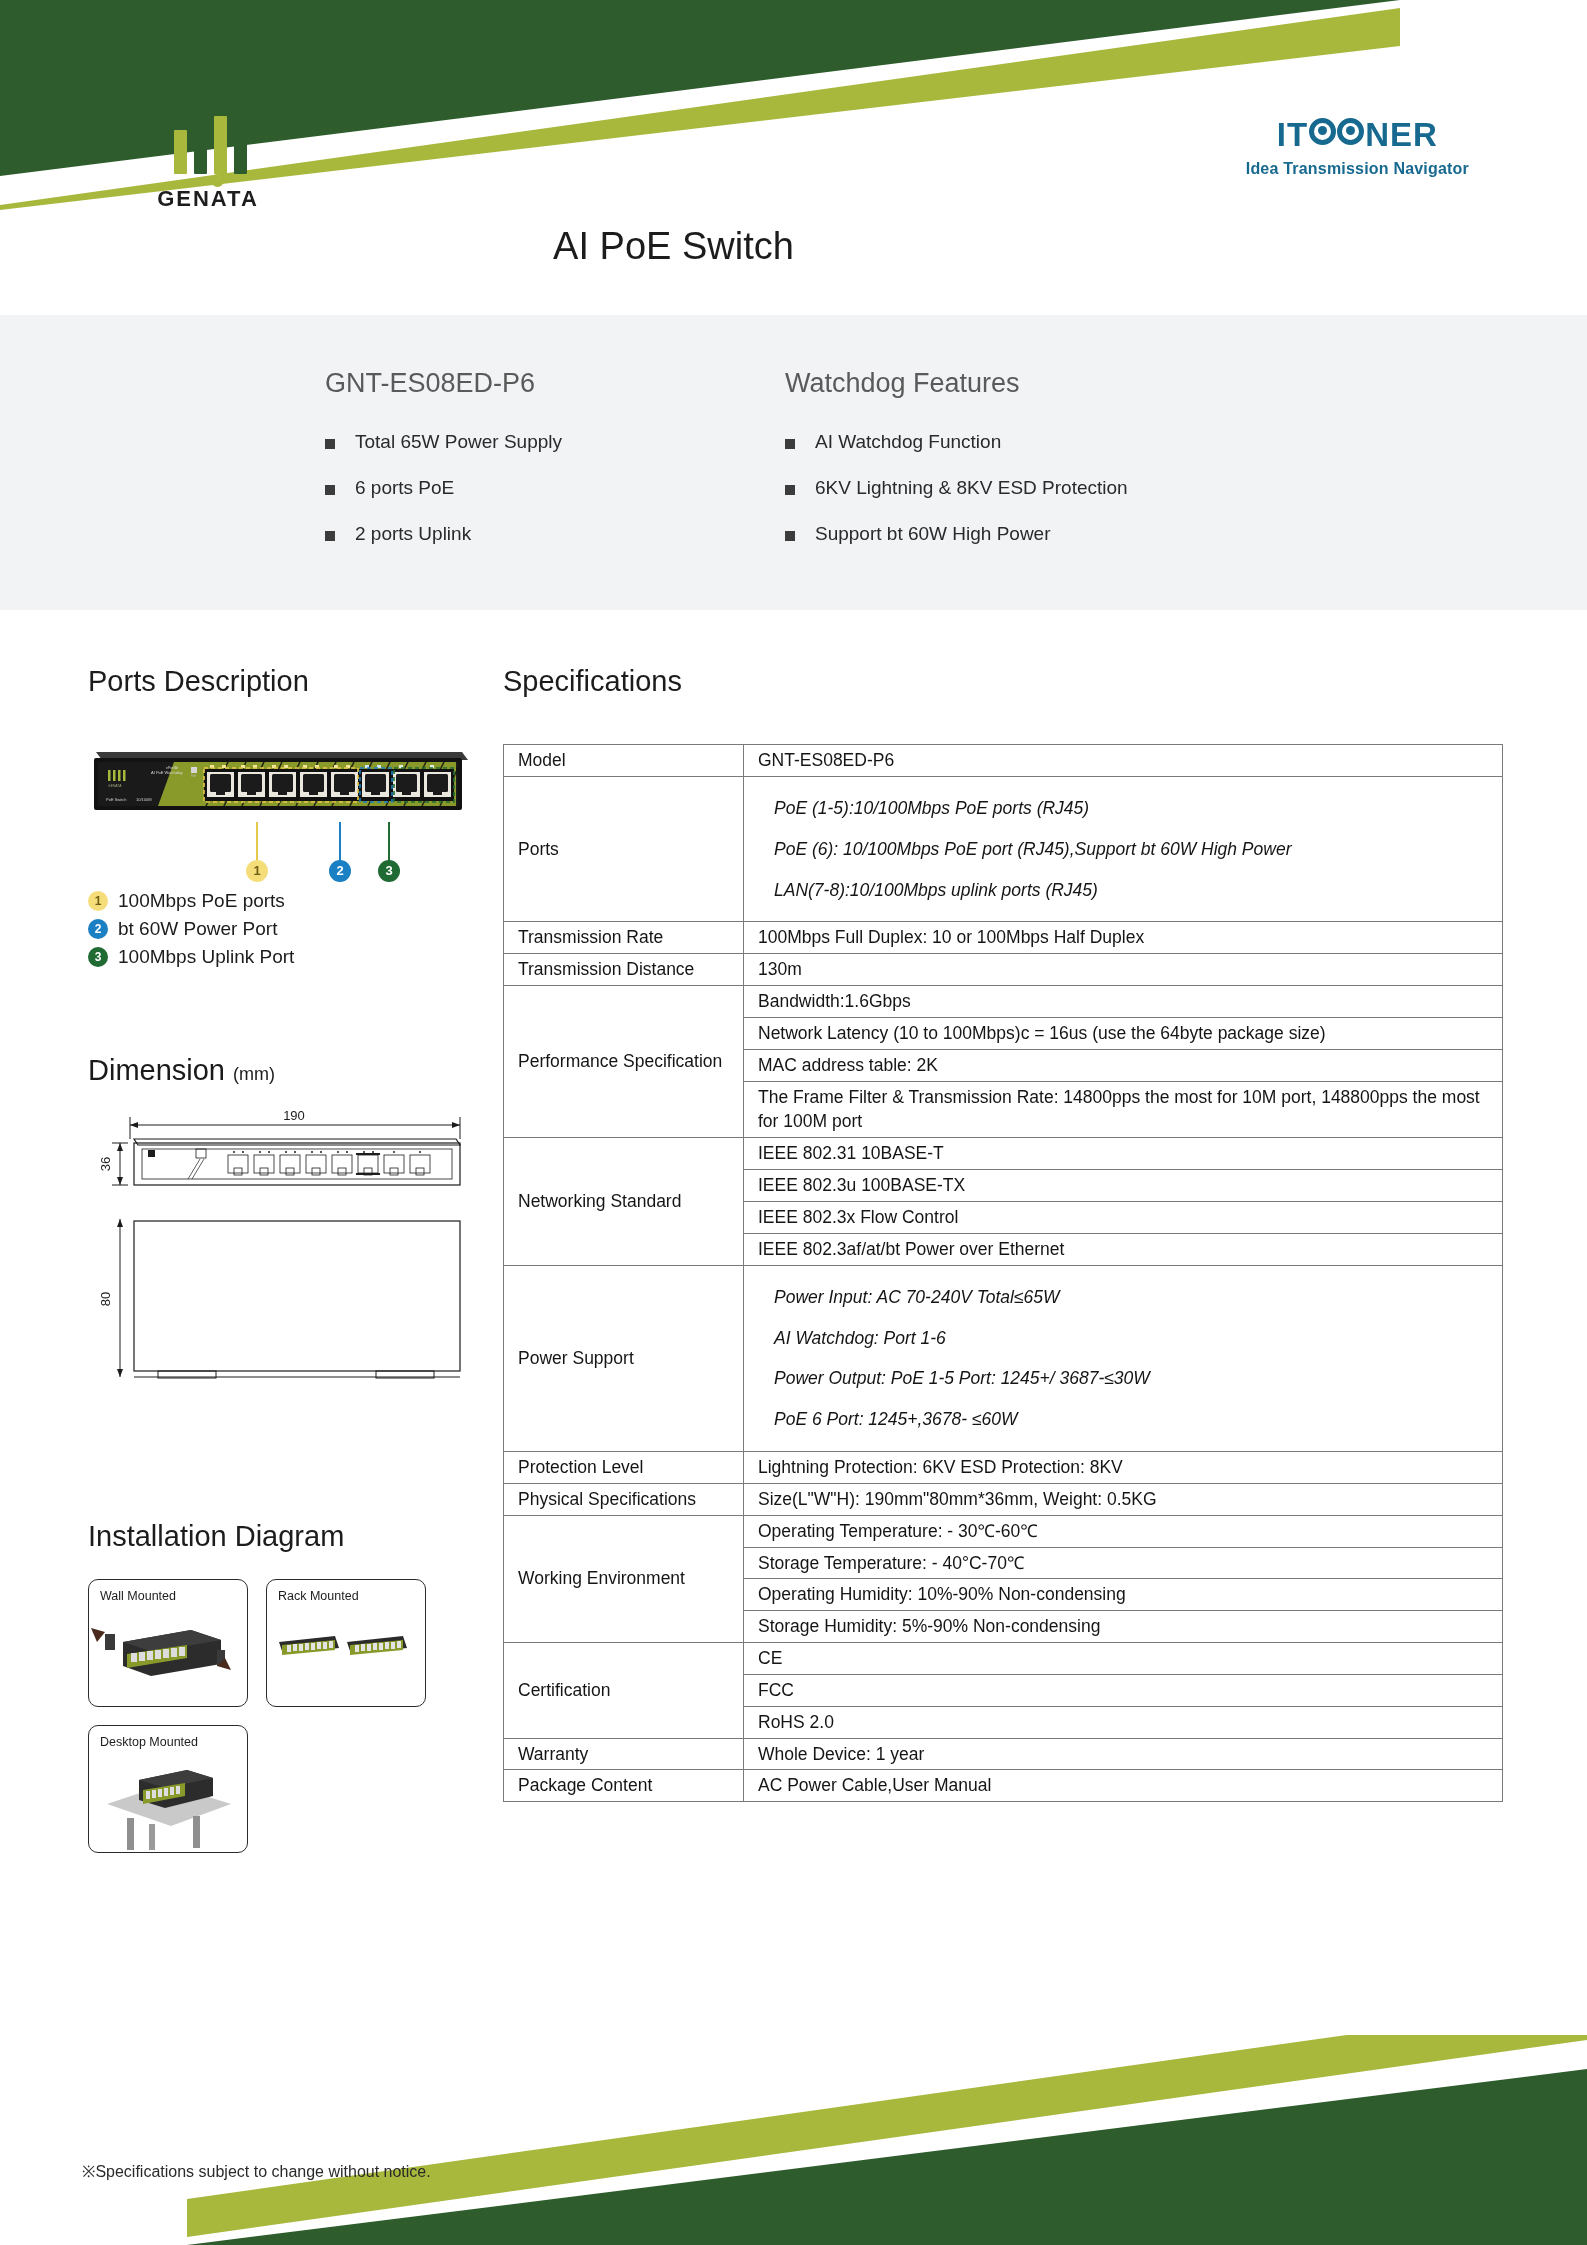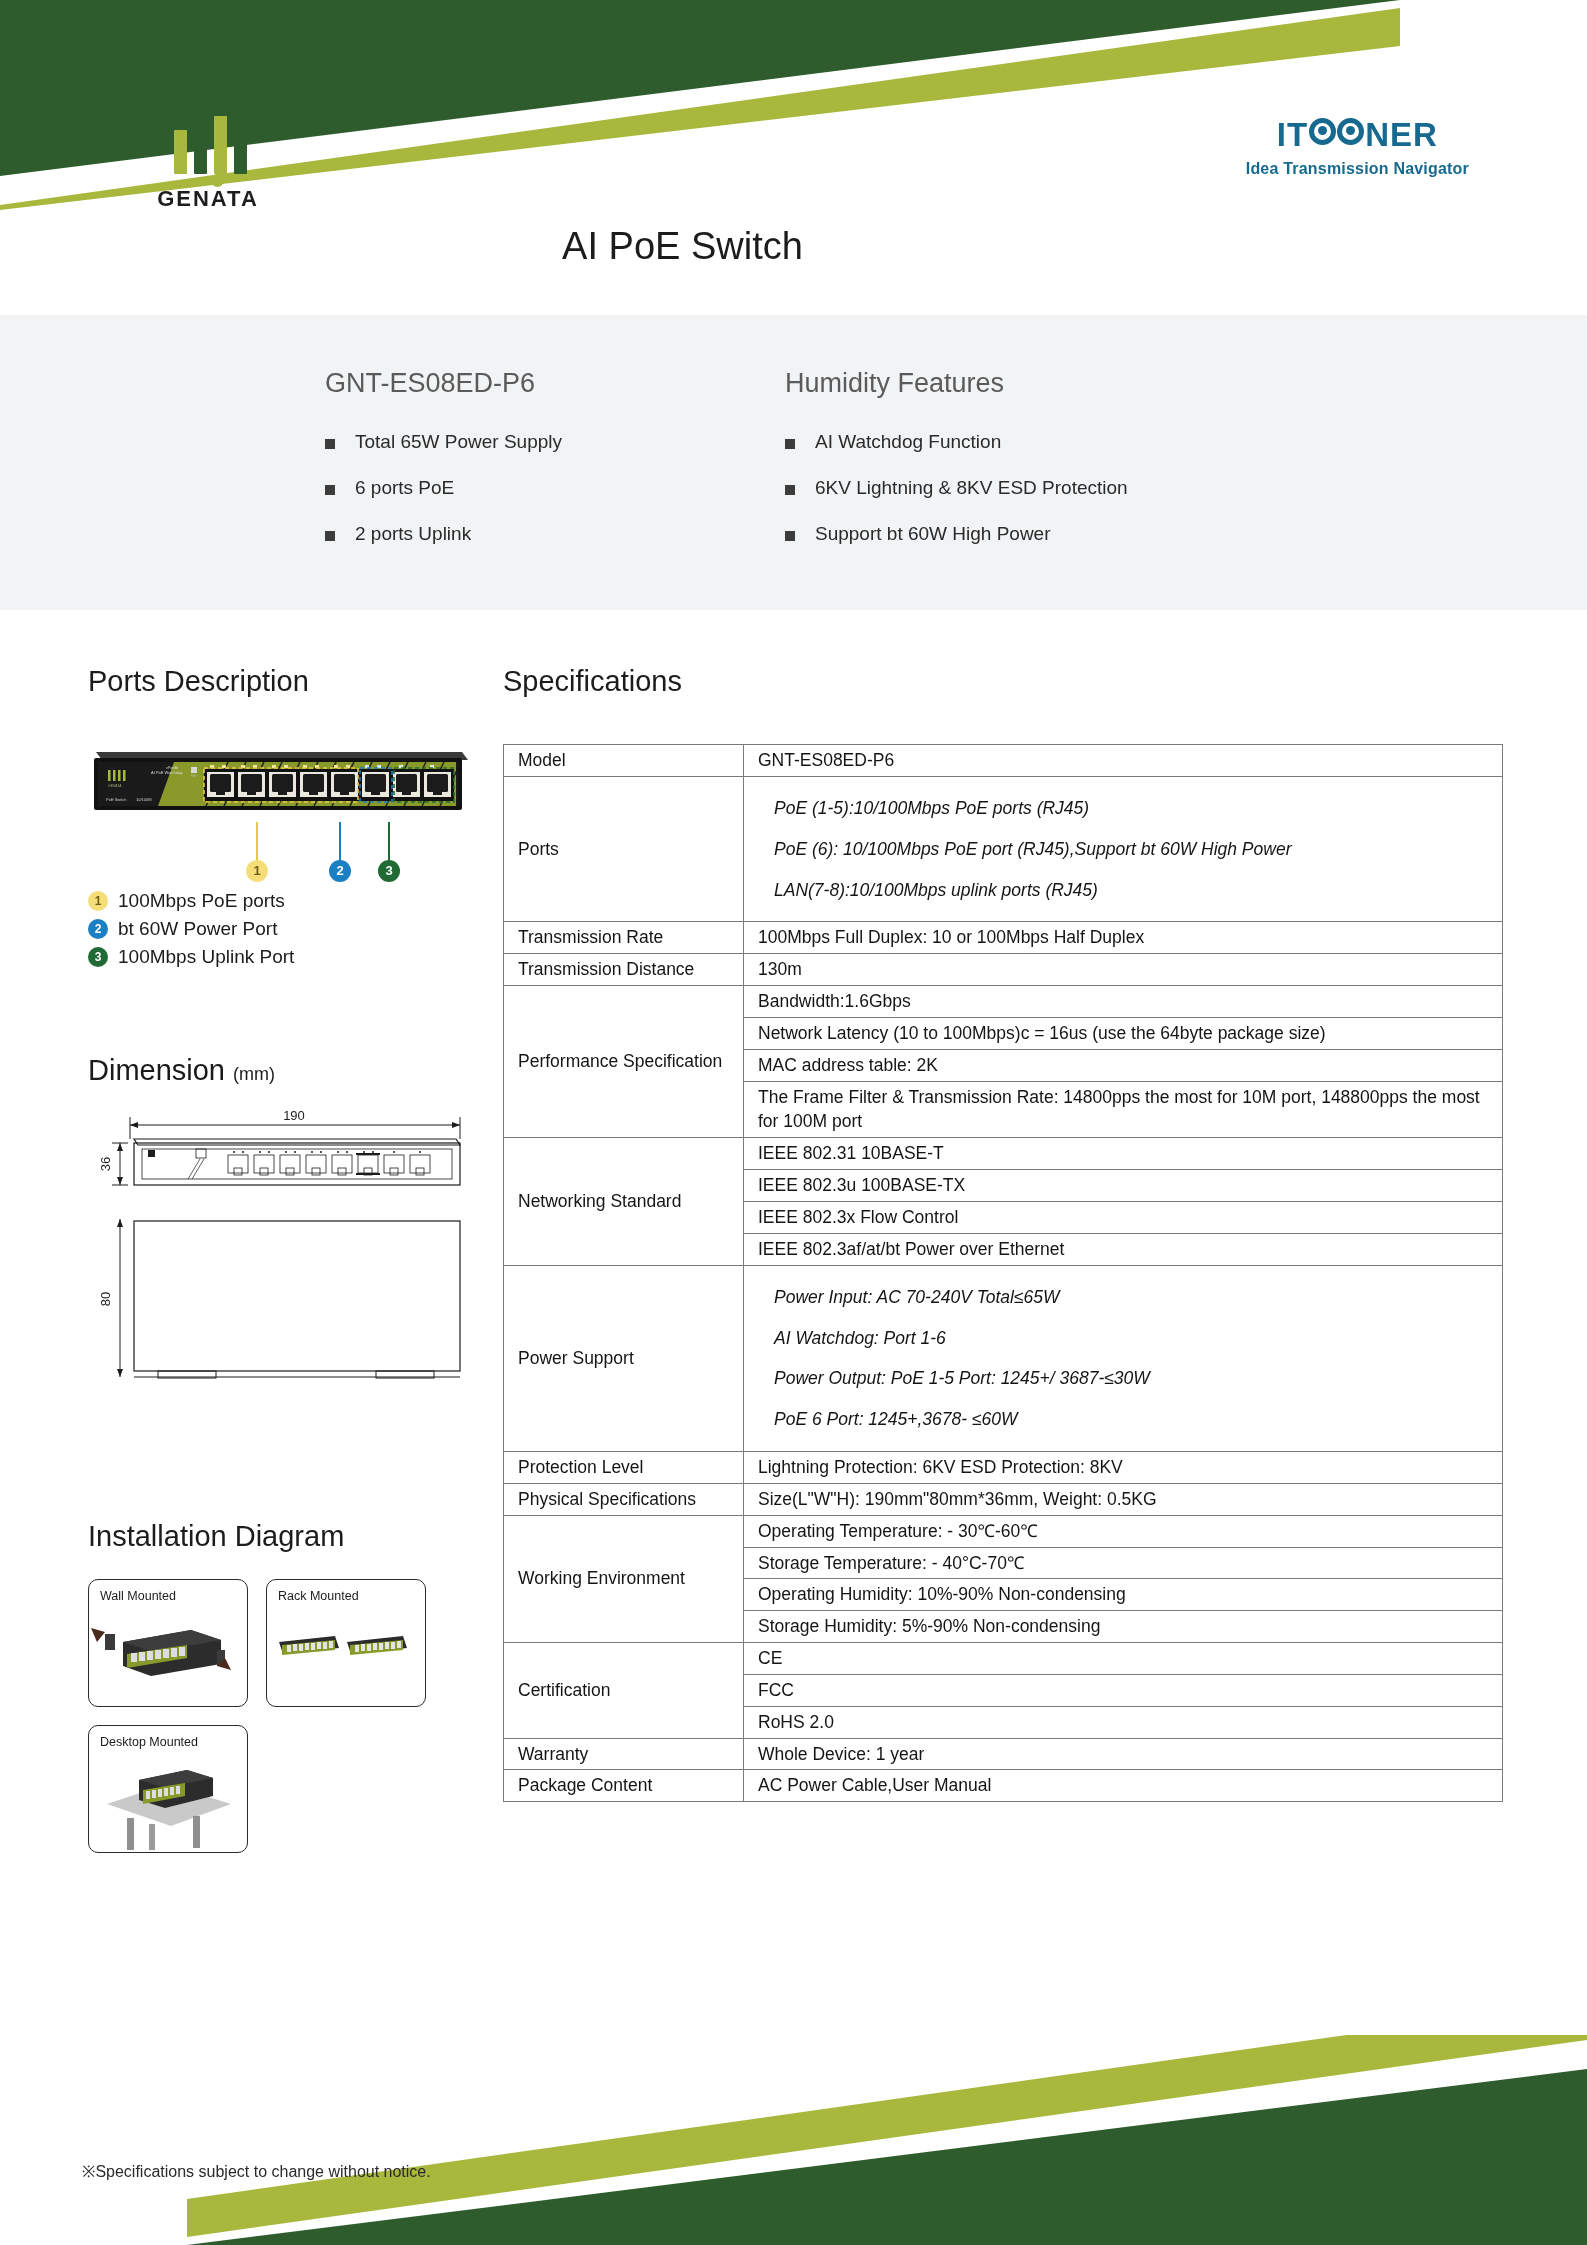--- a/index.html
+++ b/index.html
@@ -31,21 +31,21 @@
   .gdot.top { width: 13px; height: 13px; background: #2e5c2c; left: 36px; top: 0px; }
   .gdot.bot { width: 13px; height: 13px; background: #a8b83c; left: 93px; top: 62px; }
   .genata-word { margin-top: 12px; font-size: 22px; font-weight: 700; letter-spacing: 2px; color: #1d1d1d; }
 
   .itooner { position: absolute; right: 118px; top: 118px; text-align: center; color: #17698f; }
   .itooner-name { font-size: 33px; font-weight: 700; letter-spacing: 1px; line-height: 1; display: flex; align-items: flex-start; justify-content: center; gap: 1px; }
   .ito-o { width: 27px; height: 27px; border: 5px solid #17698f; border-radius: 50%; position: relative; display: inline-block; }
   .ito-o::after { content: ""; position: absolute; width: 9px; height: 9px; background: #17698f; border-radius: 50%; left: 4px; top: 3px; }
   .itooner-tag { font-size: 16px; font-weight: 700; margin-top: 9px; letter-spacing: .2px; }
 
-  .doc-title { position: absolute; top: 225px; left: 16px; width: 1333px; text-align: center;
+  .doc-title { position: absolute; top: 225px; left: 7px; width: 1333px; text-align: center;
                font-size: 38px; color: #1c1c1c; font-weight: 400; }
 
   
   .band { position: absolute; top: 315px; left: 0; width: 1587px; height: 295px; background: #f1f3f5; }
   .band-inner { display: flex; padding: 53px 0 0 325px; }
   .band-col { width: 460px; }
   .band-col.right { width: 700px; }
   .band-h { font-size: 27px; color: #5a5a5a; font-weight: 400; margin-bottom: 32px; }
   .band-li { display: flex; align-items: flex-start; margin-bottom: 24px; }
   .sq { width: 10px; height: 10px; background: #3c3c3c; margin-right: 20px; margin-top: 8px; flex: 0 0 auto; }
@@ -146,21 +146,21 @@
         <div class="band-li">
           <div class="sq"></div>
           <span>6 ports PoE</span>
         </div>
         <div class="band-li">
           <div class="sq"></div>
           <span>2 ports Uplink</span>
         </div>
       </div>
       <div class="band-col right">
-        <div class="band-h">Humidity Features</div>
+        <div class="band-h">Watchdog Features</div>
         <div class="band-li">
           <div class="sq"></div>
           <span>AI Watchdog Function</span>
         </div>
         <div class="band-li">
           <div class="sq"></div>
           <span>6KV Lightning &amp; 8KV ESD Protection</span>
         </div>
         <div class="band-li">
           <div class="sq"></div>

